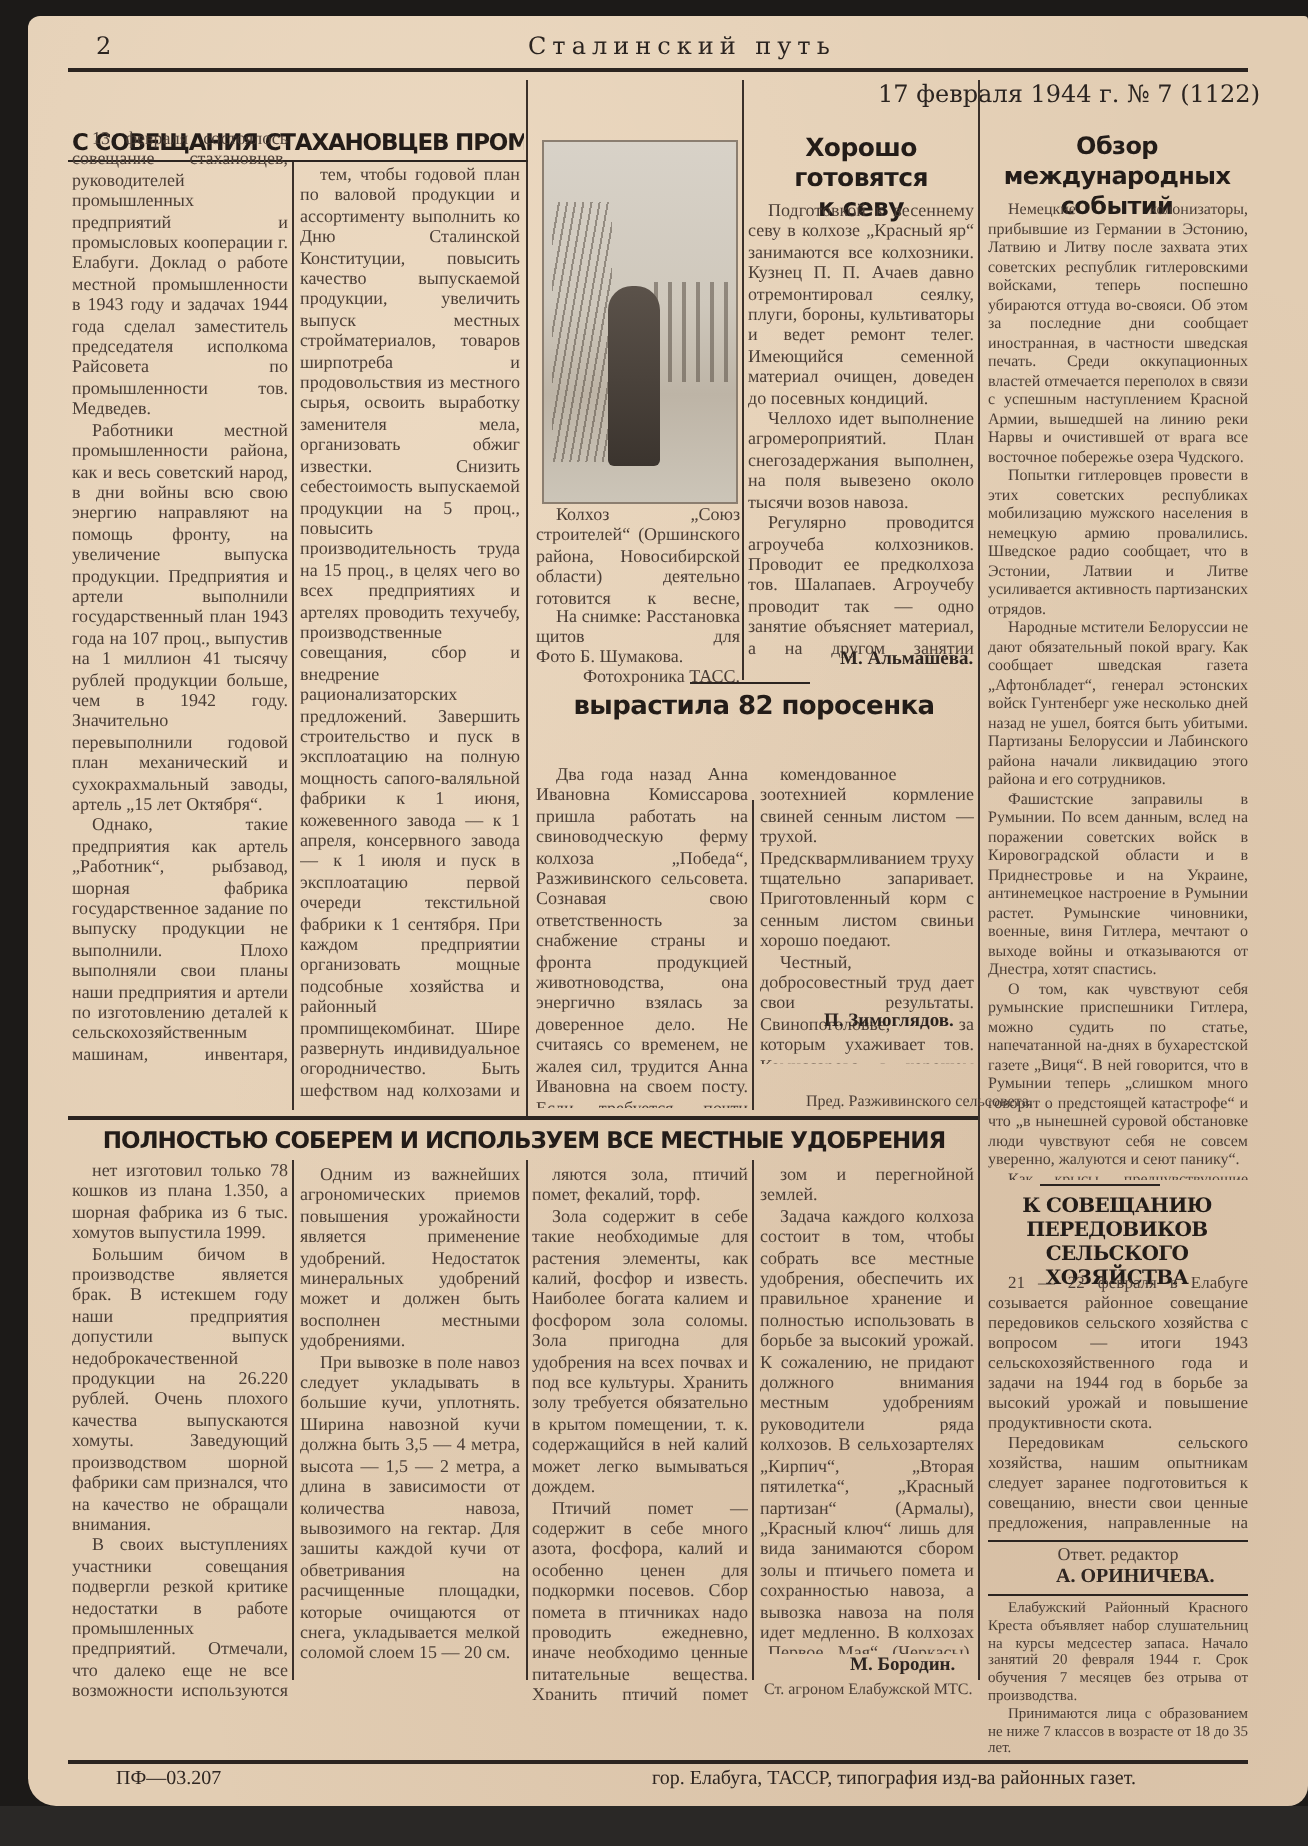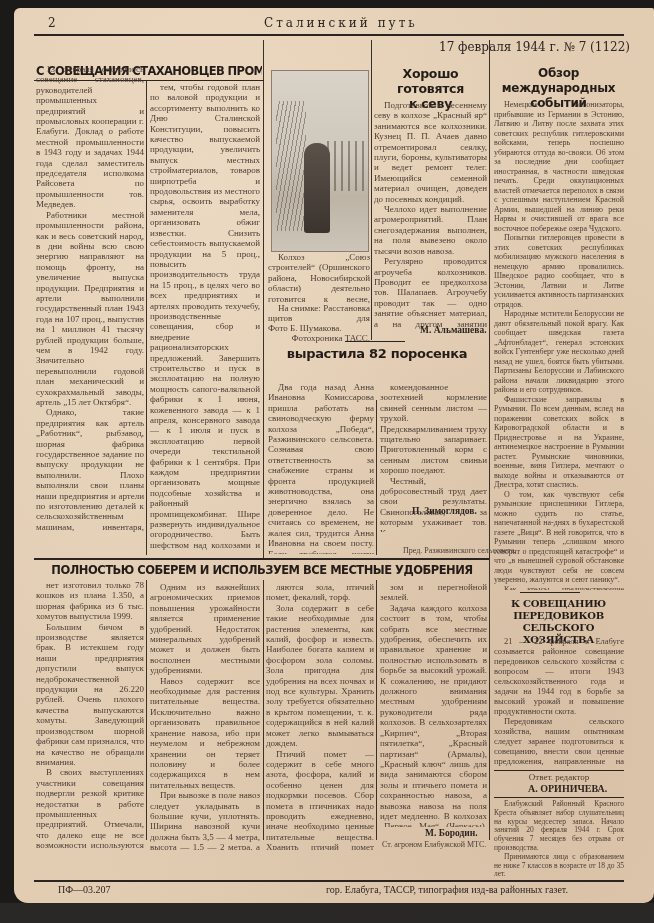--- a/index.html
+++ b/index.html
@@ -160,21 +160,20 @@
 <div class="rule" style="left:34px;top:558px;width:455px;height:2px;"></div>
 <div class="headline" style="left:36px;top:563px;width:452px;font-size:11.5px;white-space:nowrap;letter-spacing:-0.5px;">ПОЛНОСТЬЮ СОБЕРЕМ И ИСПОЛЬЗУЕМ ВСЕ МЕСТНЫЕ УДОБРЕНИЯ</div>
 <div class="txt" style="left:36px;top:580px;width:108px;height:270px;">
   <p>нет изготовил только 78 кошков из плана 1.350, а шорная фабрика из 6 тыс. хомутов выпустила 1999.</p>
   <p>Большим бичом в производстве является брак. В истекшем году наши предприятия допустили выпуск недоброкачественной продукции на 26.220 рублей. Очень плохого качества выпускаются хомуты. Заведующий производством шорной фабрики сам признался, что на качество не обращали внимания.</p>
   <p>В своих выступлениях участники совещания подвергли резкой критике недостатки в работе промышленных предприятий. Отмечали, что далеко еще не все возможности используются для увеличения выпуска товаров ширпотреба и повышения их качества.</p>
 
 </div>
 <div class="txt" style="left:150px;top:582px;width:110px;height:268px;">
   <p>Одним из важнейших агрономических приемов повышения урожайности является применение удобрений. Недостаток минеральных удобрений может и должен быть восполнен местными удобрениями.</p>
-  <p>Навоз содержит все необходимые для растения питательные вещества. Исключительно важно организовать правильное хранение навоза, ибо при неумелом и небрежном хранении он теряет половину и более содержащихся в нем питательных веществ.</p>
   <p>При вывозке в поле навоз следует укладывать в большие кучи, уплотнять. Ширина навозной кучи должна быть 3,5 — 4 метра, высота — 1,5 — 2 метра, а длина в зависимости от количества навоза, вывозимого на гектар. Для зашиты каждой кучи от обветривания на расчищенные площадки, которые очищаются от снега, укладывается мелкой соломой слоем 15 — 20 см.</p>
 
 </div>
 <div class="txt" style="left:266px;top:582px;width:108px;height:268px;">
   <p>ляются зола, птичий помет, фекалий, торф.</p>
   <p>Зола содержит в себе такие необходимые для растения элементы, как калий, фосфор и известь. Наиболее богата калием и фосфором зола соломы. Зола пригодна для удобрения на всех почвах и под все культуры. Хранить золу требуется обязательно в крытом помещении, т. к. содержащийся в ней калий может легко вымываться дождем.</p>
   <p>Птичий помет — содержит в себе много азота, фосфора, калий и особенно ценен для подкормки посевов. Сбор помета в птичниках надо проводить ежедневно, иначе необходимо ценные питательные вещества. Хранить птичий помет следует в сухом крытом помещении.</p>
 
 </div>
 <div class="txt" style="left:380px;top:582px;width:107px;height:245px;">

